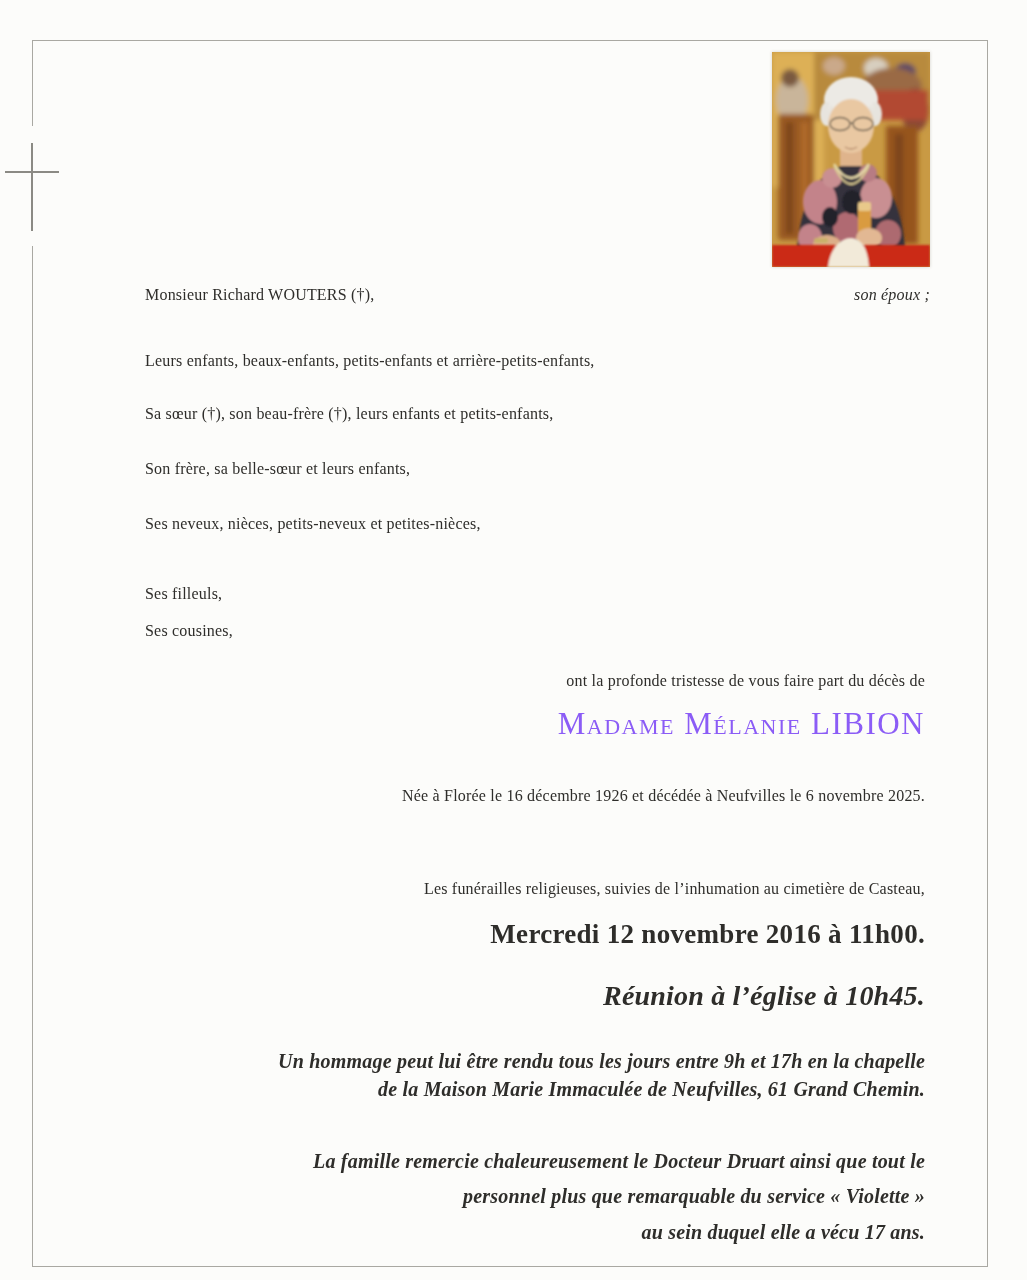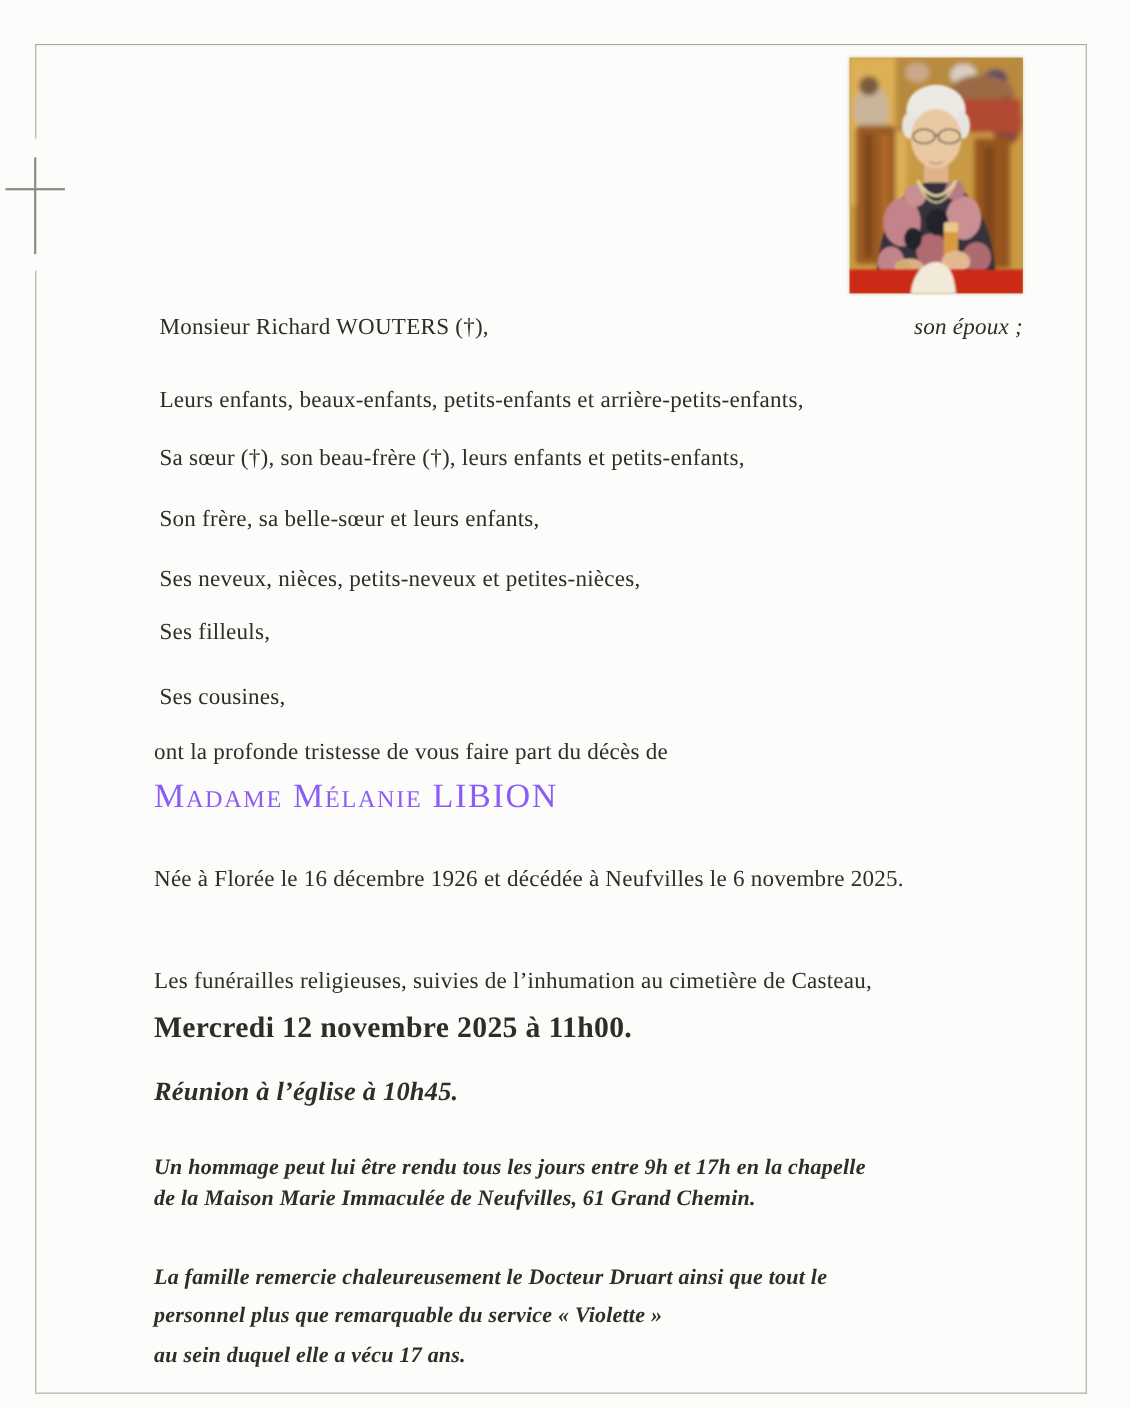--- a/index.html
+++ b/index.html
@@ -36,46 +36,46 @@
     left: 772px; top: 52px;
     width: 158px; height: 215px;
     box-shadow: 0 0 3px rgba(90,80,60,.25);
     overflow: hidden;
   }
   
   .line {
     position: absolute;
     left: 140px;
     width: 785px;
-    font-size: 21px;
+    font-size: 16px;
     line-height: 1.2;
     white-space: nowrap;
     letter-spacing: .2px;
   }
   .left-line { padding-left: 5px; }
-  .center-line { text-align: left; }
+  .center-line { text-align: right; }
   .row-split {
     display: flex;
     justify-content: space-between;
     padding-left: 5px;
   }
   .italic { font-style: italic; }
   .bold-italic { font-style: italic; font-weight: bold; }
   .name-line {
     font-size: 31px;
     letter-spacing: 1.5px;
     color: #8b5cf6;
   }
   .name-title { font-variant: small-caps; }
   .funeral-date {
     font-weight: bold;
     font-size: 27px;
     letter-spacing: .3px;
   }
-  .meeting-line { font-size: 24px; }
+  .meeting-line { font-size: 28px; }
   .tribute-line, .thanks-line { font-size: 20px; }
 </style>
 </head>
 <body style="--ink: #2e2d2a; --frame: #a9a8a2;">
 
 <div class="page">
 
   <div class="frame-edge frame-top"></div>
   <div class="frame-edge frame-bottom"></div>
   <div class="frame-edge frame-right"></div>
@@ -160,32 +160,32 @@
   </div>
 
   <div class="line row-split" style="top:285px">
     <span>Monsieur Richard WOUTERS (†),</span>
     <span class="italic">son époux ;</span>
   </div>
   <div class="line left-line" style="top:351px">Leurs enfants, beaux-enfants, petits-enfants et arrière-petits-enfants,</div>
   <div class="line left-line" style="top:404px">Sa sœur (†), son beau-frère (†), leurs enfants et petits-enfants,</div>
   <div class="line left-line" style="top:459px">Son frère, sa belle-sœur et leurs enfants,</div>
   <div class="line left-line" style="top:514px">Ses neveux, nièces, petits-neveux et petites-nièces,</div>
-  <div class="line left-line" style="top:562px">Ses filleuls,</div>
+  <div class="line left-line" style="top:584px">Ses filleuls,</div>
   <div class="line left-line" style="top:621px">Ses cousines,</div>
 
   <div class="line center-line" style="top:671px">ont la profonde tristesse de vous faire part du décès de</div>
   <div class="line center-line name-line" style="top:705px">
     <span class="name-title">Madame Mélanie</span>
     <span>LIBION</span>
   </div>
   <div class="line center-line" style="top:786px">Née à Florée le 16 décembre 1926 et décédée à Neufvilles le 6 novembre 2025.</div>
 
   <div class="line center-line" style="top:879px">Les funérailles religieuses, suivies de l’inhumation au cimetière de Casteau,</div>
-  <div class="line center-line funeral-date" style="top:918px">Mercredi 12 novembre 2025 à 11h00.</div>
+  <div class="line center-line funeral-date" style="top:918px">Mercredi 12 novembre 2016 à 11h00.</div>
   <div class="line center-line bold-italic meeting-line" style="top:979px">Réunion à l’église à 10h45.</div>
 
   <div class="line center-line bold-italic tribute-line" style="top:1049px">Un hommage peut lui être rendu tous les jours entre 9h et 17h en la chapelle</div>
   <div class="line center-line bold-italic tribute-line" style="top:1077px">de la Maison Marie Immaculée de Neufvilles, 61 Grand Chemin.</div>
 
   <div class="line center-line bold-italic thanks-line" style="top:1149px">La famille remercie chaleureusement le Docteur Druart ainsi que tout le</div>
   <div class="line center-line bold-italic thanks-line" style="top:1184px">personnel plus que remarquable du service « Violette »</div>
   <div class="line center-line bold-italic thanks-line" style="top:1220px">au sein duquel elle a vécu 17 ans.</div>
 
 </div>

